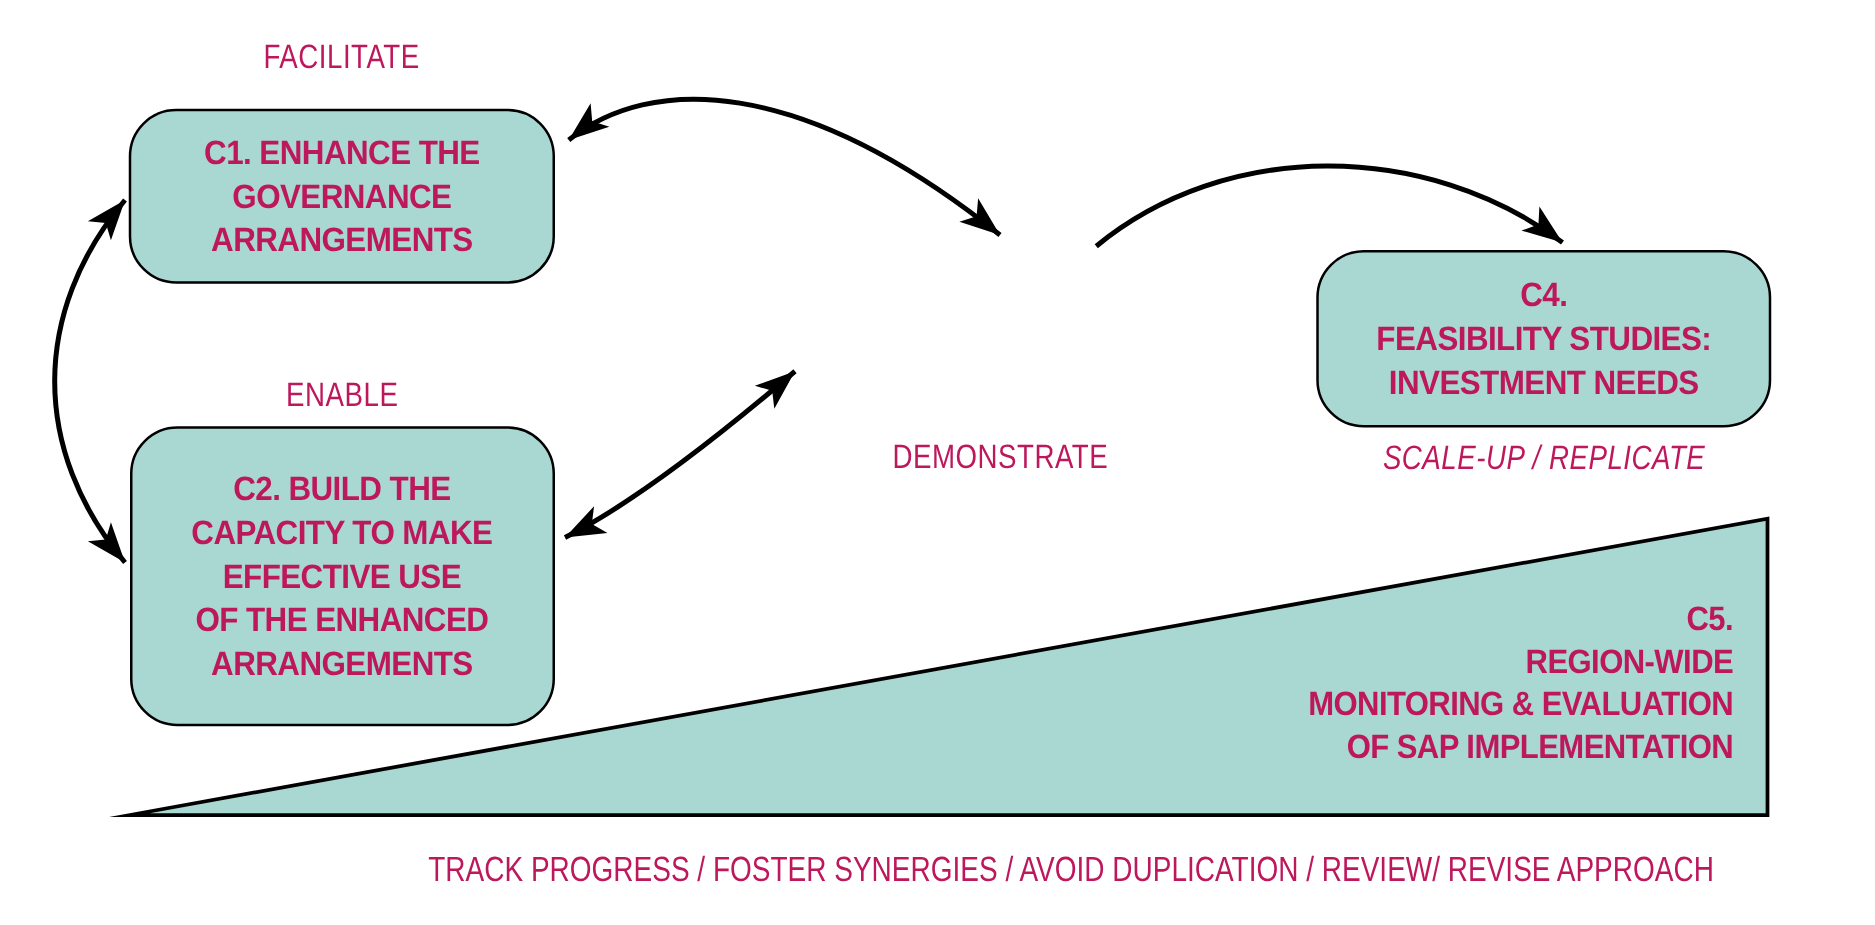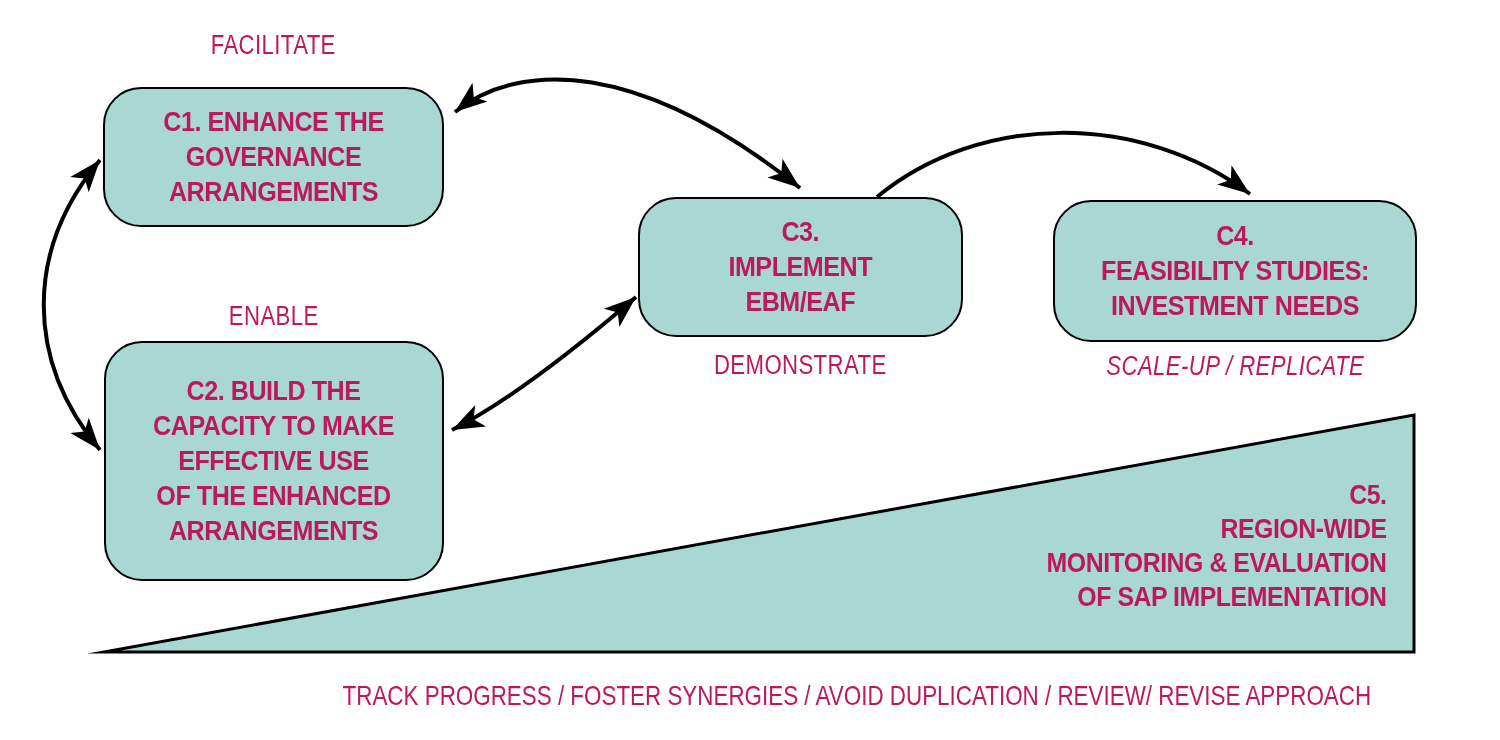--- a/index.html
+++ b/index.html
@@ -137,25 +137,20 @@
 GOVERNANCE
 ARRANGEMENTS</span>
   </div>
   <div class="box" id="box-c2">
     <span class="box-text">C2. BUILD THE
 CAPACITY TO MAKE
 EFFECTIVE USE
 OF THE ENHANCED
 ARRANGEMENTS</span>
   </div>
-  <div class="box" id="box-c3">
-    <span class="box-text">C3.
-IMPLEMENT
-EBM/EAF</span>
-  </div>
   <div class="box" id="box-c4">
     <span class="box-text">C4.
 FEASIBILITY STUDIES:
 INVESTMENT NEEDS</span>
   </div>
 
   <div class="c5-text">
     <span>C5.
 REGION-WIDE
 MONITORING &amp; EVALUATION

